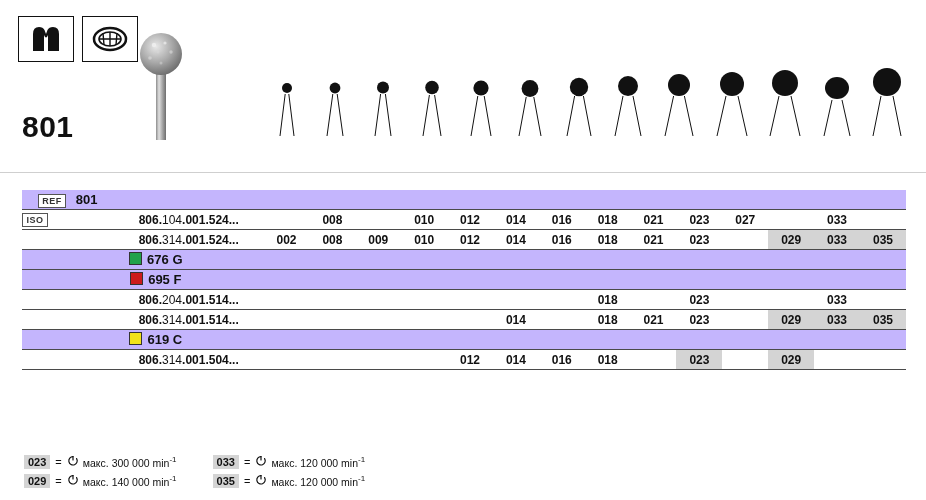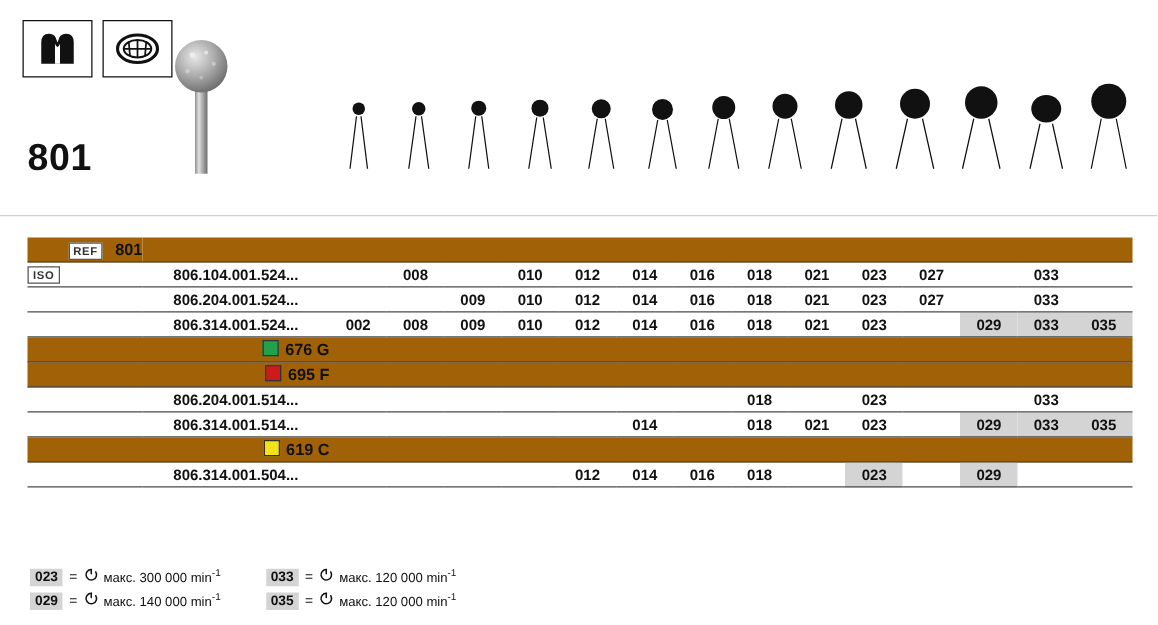--- a/index.html
+++ b/index.html
@@ -78,36 +78,35 @@
     padding: 0;
     text-align: center;
     font-weight: bold;
     font-size: 12px;
     white-space: nowrap;
   }
   tr.rowline td {
     border-bottom: 1px solid #4a4a4a;
   }
   tr.head-pink td, tr.sub-pink td {
-    background: #a16207;
-    text-align: right;
+    background: #c4b5fd;
   }
   tr.head-pink td { border-bottom: 1px solid #4a4a4a; }
   tr.sub-pink td { border-bottom: 1px solid #4a4a4a; }
 
   td.ref-cell {
     text-align: left;
     padding-left: 4px;
   }
   td.code {
     text-align: left;
     padding-left: 6px;
     font-weight: normal;
   }
-  td.code b { font-weight: bold; }
+  td.code b { font-weight: normal; }
 
   .tag {
     display: inline-block;
     border: 1px solid #555;
     background: #fff;
     font-size: 9px;
     font-weight: bold;
     padding: 0 3px;
     line-height: 12px;
     letter-spacing: 0.5px;
@@ -340,39 +339,20 @@
       <td>016</td>
       <td>018</td>
       <td>021</td>
       <td>023</td>
       <td>027</td>
       <td></td>
       <td>033</td>
       <td></td>
     </tr>
 
-    <tr class="rowline">
-      <td></td>
-      <td></td>
-      <td class="code">806.<b>204</b>.001.524...</td>
-      <td></td>
-      <td></td>
-      <td>009</td>
-      <td>010</td>
-      <td>012</td>
-      <td>014</td>
-      <td>016</td>
-      <td>018</td>
-      <td>021</td>
-      <td>023</td>
-      <td>027</td>
-      <td></td>
-      <td>033</td>
-      <td></td>
-    </tr>
 
     <tr class="rowline">
       <td></td>
       <td></td>
       <td class="code">806.<b>314</b>.001.524...</td>
       <td>002</td>
       <td>008</td>
       <td>009</td>
       <td>010</td>
       <td>012</td>

